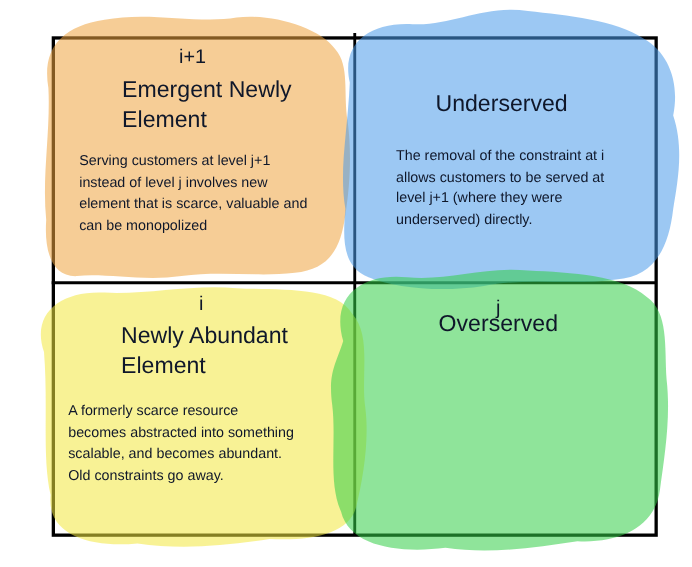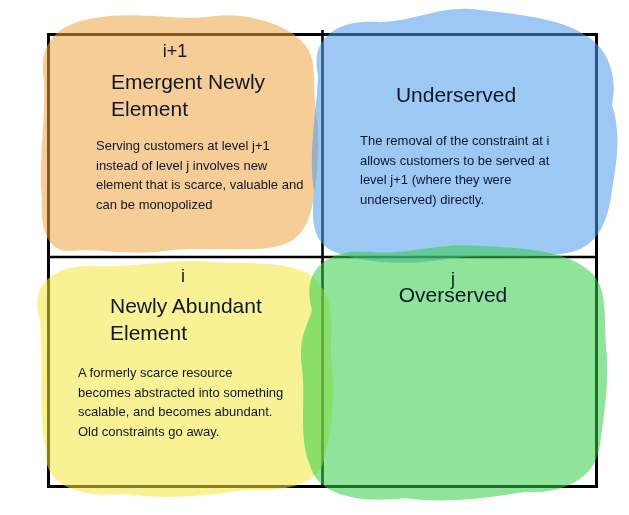--- a/index.html
+++ b/index.html
@@ -37,29 +37,29 @@
   .heading.centered {
     text-align: center;
   }
   .body-text {
     font-size: 13px;
     line-height: 19.5px;
   }
   
   .tl-label   { left: 47px;  top: 40px;  width: 256px; }
   .tl-heading { left: 111px; top: 68px; }
-  .tl-body    { left: 72px;  top: 136px; width: 250px; margin-left: 24px; }
+  .tl-body    { left: 72px;  top: 136px; width: 250px; }
   
   .tr-label   { left: 322px; top: 42px;  width: 258px; }
   .tr-heading { left: 322px; top: 81px;  width: 268px; }
   .tr-body    { left: 360px; top: 131px; width: 240px; }
   
   .bl-label   { left: 47px;  top: 265px; width: 272px; }
   .bl-heading { left: 110px; top: 292px; }
-  .bl-body    { left: 78px;  top: 363px; width: 250px; }
+  .bl-body    { left: 62px;  top: 363px; width: 250px; }
   
   .br-label   { left: 322px; top: 268px; width: 262px; }
   .br-heading { left: 322px; top: 281px; width: 262px; }
   .br-body    { left: 343px; top: 361px; width: 245px; }
 </style>
 </head>
 <body>
 
 <div class="stage">
 

